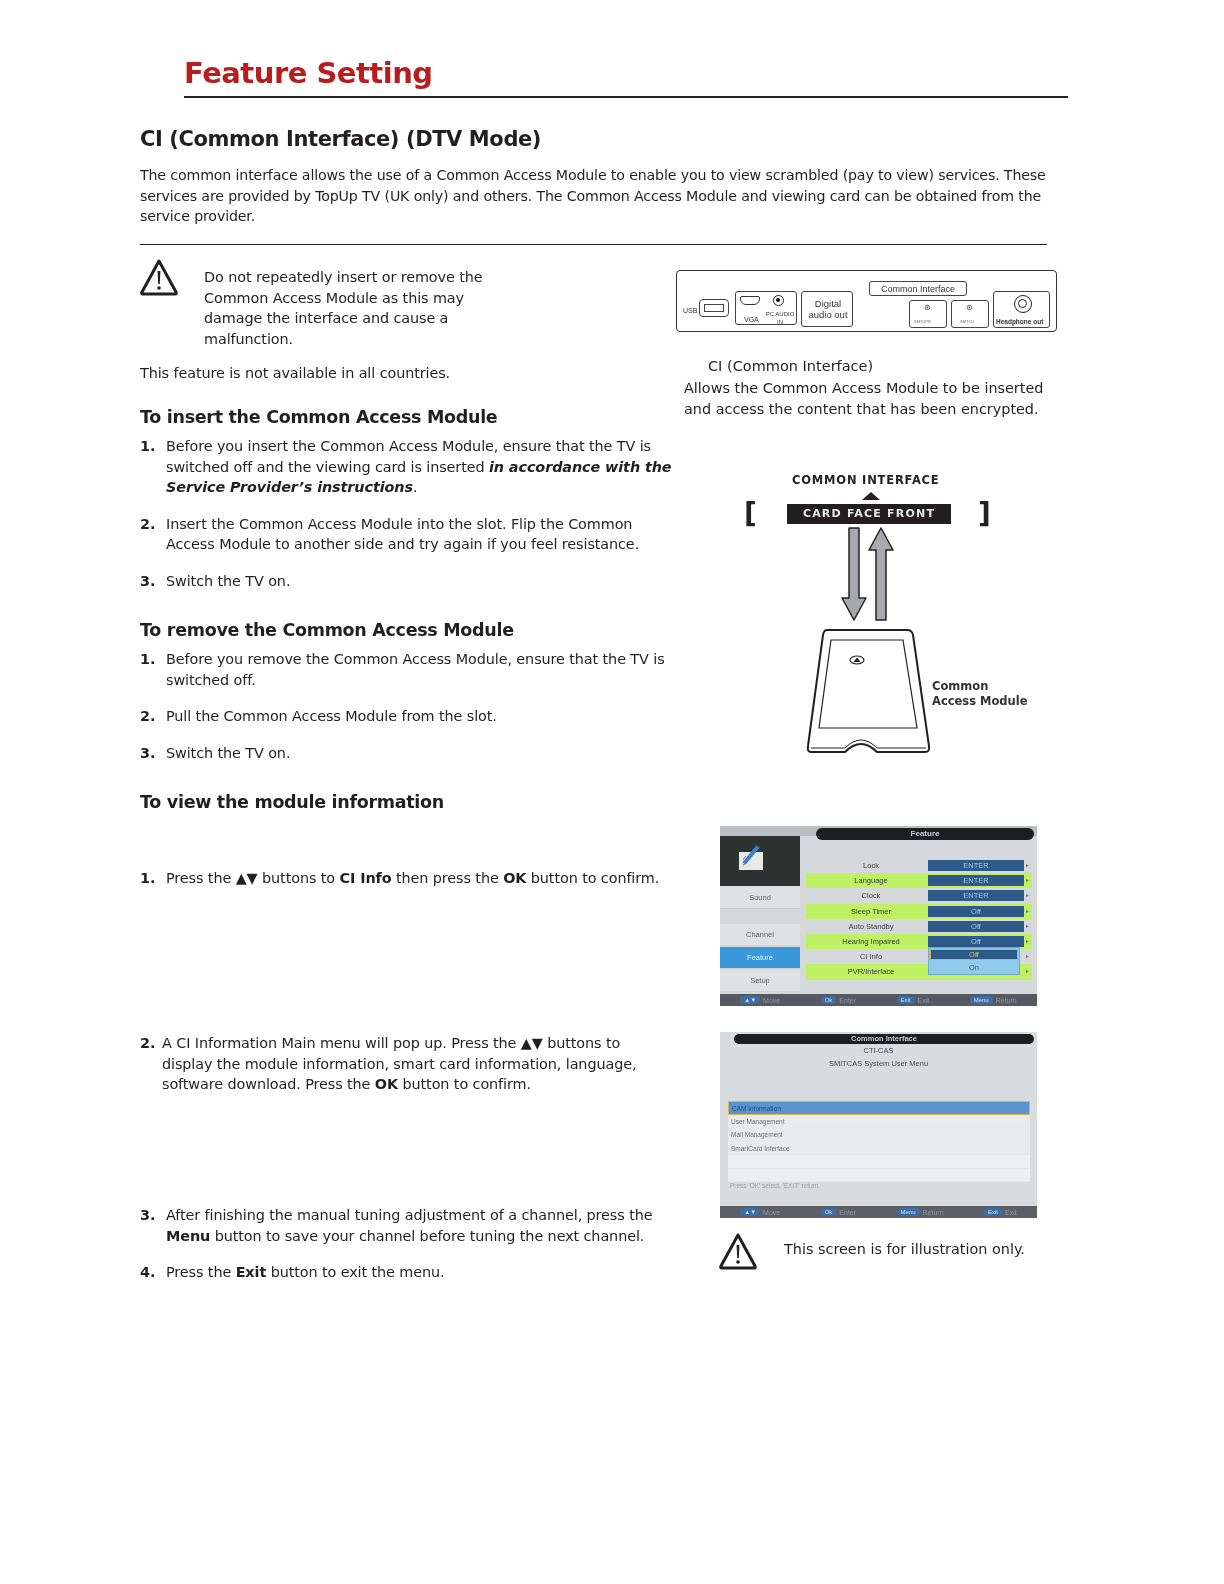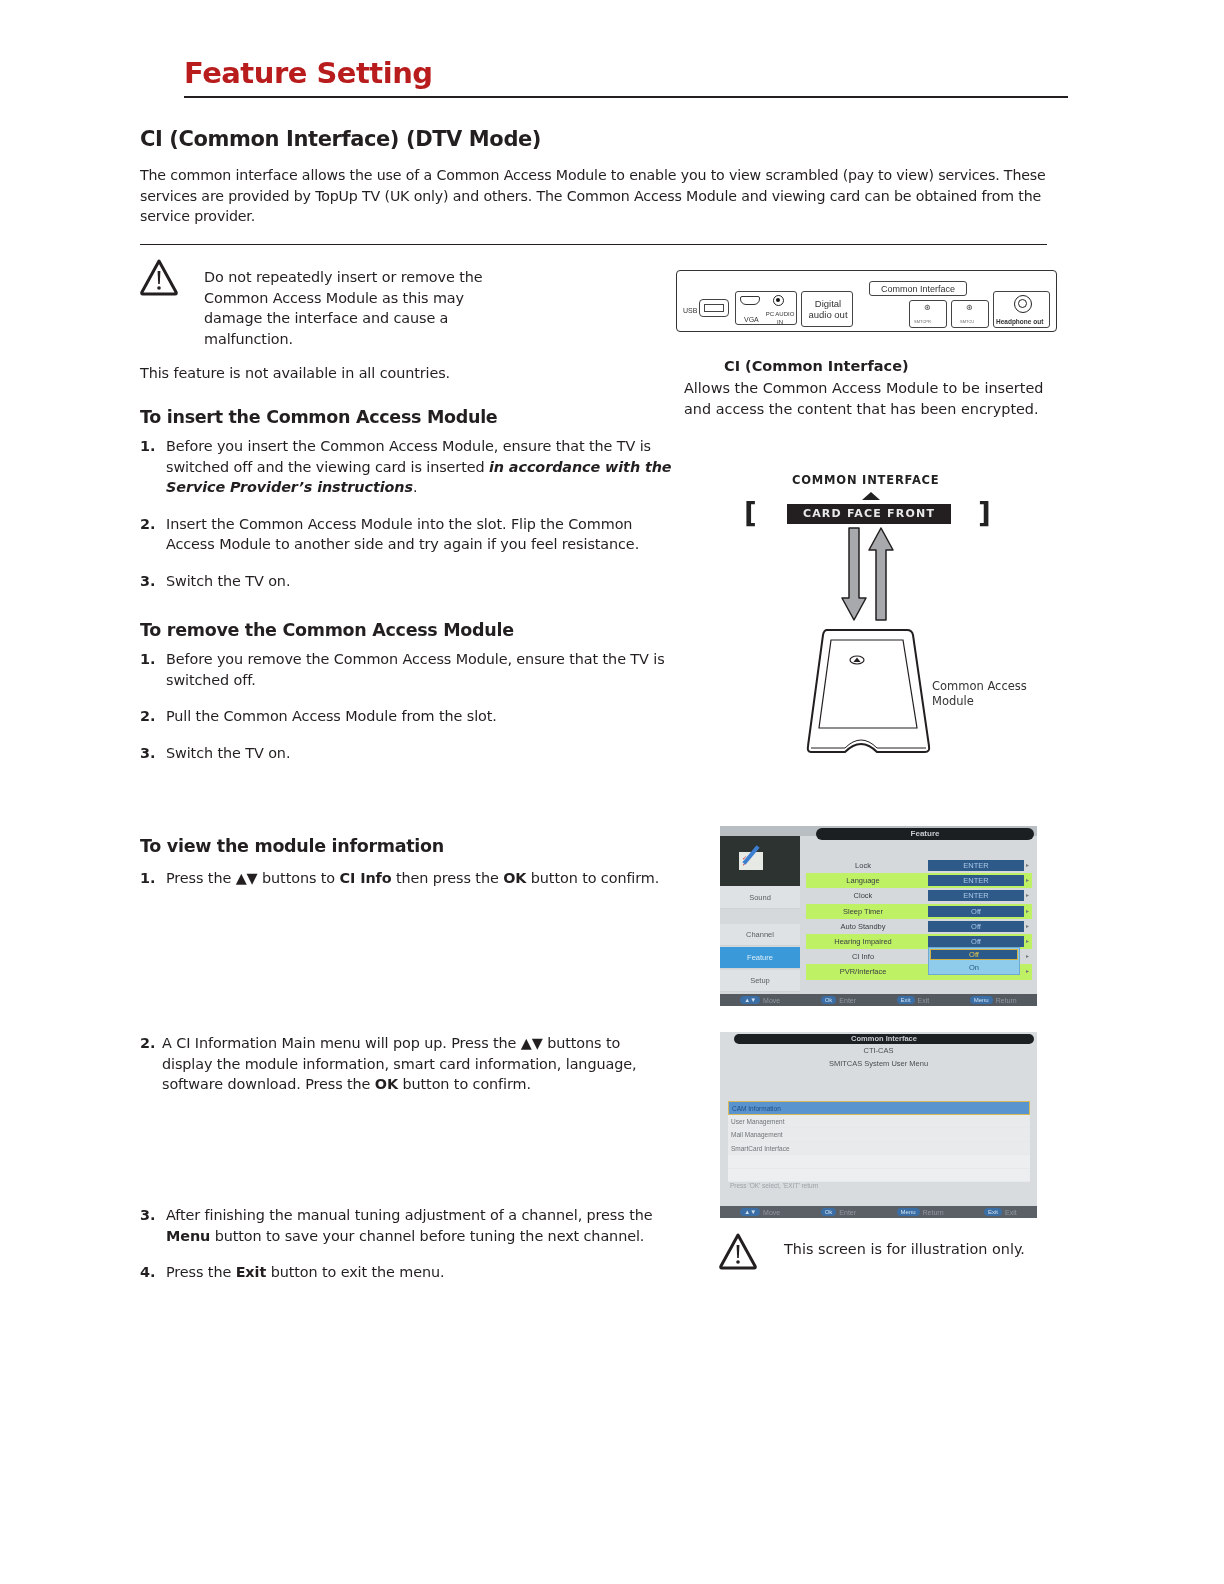--- a/index.html
+++ b/index.html
@@ -26,40 +26,40 @@
   .step .txt { flex: 1; }
   .bi { font-weight: bold; font-style: italic; }
   .b { font-weight: bold; }
 
   
   .panel { left: 676px; top: 270px; width: 381px; height: 62px; border: 1.5px solid #333; border-radius: 4px; background: #fff; }
   .port-box { position: absolute; border: 1px solid #444; border-radius: 3px; background: #fff; }
   .tiny { font-family: "Liberation Sans", sans-serif; font-size: 7px; color: #333; position: absolute; white-space: nowrap; }
   .small { font-family: "Liberation Sans", sans-serif; font-size: 9.5px; color: #333; position: absolute; white-space: nowrap; }
 
-  .ci-caption-h { left: 724px; top: 358px; font-size: 14.5px; font-weight: bold; }
+  .ci-caption-h { left: 708px; top: 358px; font-size: 14.5px; font-weight: normal; }
   .ci-caption { left: 684px; top: 378px; width: 370px; font-size: 14.4px; line-height: 20.5px; }
 
   
   .ci-label { left: 792px; top: 473px; font-family: "DejaVu Sans", sans-serif; font-weight: bold; font-size: 11.5px; letter-spacing: 0.8px; color: #222; }
   .ci-tri { left: 862px; top: 492px; width: 0; height: 0; border-left: 9px solid transparent; border-right: 9px solid transparent; border-bottom: 8px solid #222; }
   .card-front { left: 787px; top: 504px; width: 164px; height: 20px; background: #231f20; color: #e8e8e8; font-weight: bold; font-size: 11px; letter-spacing: 1.2px; text-align: center; line-height: 20px; }
   .bracket { font-weight: bold; font-size: 28px; color: #222; line-height: 28px; }
   .cam-label { left: 932px; top: 679px; font-size: 11.5px; line-height: 14.5px; color: #333; }
 
   
   .tv1 { left: 720px; top: 826px; width: 317px; height: 180px; background: #d6d9dc; overflow: hidden; font-family: "Liberation Sans", sans-serif; }
   .tv1 .topbar { position: absolute; left: 0; top: 0; width: 317px; height: 10px; background: #b9bec3; }
   .tv1 .title-pill { position: absolute; left: 96px; top: 2px; width: 218px; height: 12px; background: #1c1f22; border-radius: 8px; color: #c6ccd2; font-size: 8px; font-weight: bold; text-align: center; line-height: 12px; }
   .tv1 .icon-area { position: absolute; left: 0; top: 10px; width: 80px; height: 52px; background: #2d3331; }
   .tv1 .side-item { position: absolute; left: 0; width: 80px; height: 22px; color: #5a5e62; font-size: 7.5px; text-align: center; line-height: 22px; background: #dfe2e4; border-bottom: 1px solid #cfd2d5; }
   .tv1 .side-item.active { background: #3a9ad9; color: #dbeef9; }
   .tv1 .rows { position: absolute; left: 86px; top: 32px; width: 226px; }
   .tv1 .row { position: relative; height: 15.2px; }
-  .tv1 .row .lbl { position: absolute; left: 0; width: 114px; text-align: center; font-size: 7.5px; color: #3a3e44; line-height: 15px; }
+  .tv1 .row .lbl { position: absolute; left: 8px; width: 114px; text-align: center; font-size: 7.5px; color: #3a3e44; line-height: 15px; }
   .tv1 .row .val { position: absolute; left: 122px; width: 96px; top: 2px; height: 11px; background: #2e5a8a; color: #a9c8e6; font-size: 7.5px; text-align: center; line-height: 11px; }
   .tv1 .row .arr { position: absolute; left: 220px; top: 3px; font-size: 6px; color: #777; }
   .tv1 .row.alt { background: #bef264; }
   .tv1 .dropdown { position: absolute; left: 208px; top: 121px; width: 92px; height: 28px; background: #8fcbea; border: 1px solid #6fa9cf; }
   .tv1 .dropdown .opt { height: 25px; font-size: 7.5px; text-align: center; line-height: 13px; color: #2c5b85; }
   .tv1 .dropdown .opt.sel { background: #2b5a8a; color: #e8c64a; border: 1px solid #d4b13e; margin: 1px; height: 11px; line-height: 10px; }
   .tv1 .footer { position: absolute; left: 0; top: 168px; width: 317px; height: 12px; background: #555a60; display: flex; justify-content: space-around; align-items: center; }
   .hint { display: flex; align-items: center; gap: 3px; font-size: 7px; color: #8f98a3; }
   .hint .key { background: #3a6ea5; color: #cfe0f0; border-radius: 4px; padding: 0 4px; font-size: 6px; height: 8px; line-height: 8px; }
 
@@ -122,21 +122,21 @@
   <div class="step" style="margin-top:16px;">
     <span class="num">2.</span>
     <span class="txt">Pull the Common Access Module from the slot.</span>
   </div>
   <div class="step" style="margin-top:16px;">
     <span class="num">3.</span>
     <span class="txt">Switch the TV on.</span>
   </div>
 </div>
 
-<div class="abs sub-h" style="left:140px; top:836px;">To view the module information</div>
+<div class="abs sub-h" style="left:140px; top:792px;">To view the module information</div>
 
 <div class="abs body-text step" style="left:140px; top:868px; width:560px;">
   <span class="num">1.</span>
   <span class="txt"><span>Press the </span><span class="b">▲▼</span><span> buttons to </span><span class="b">CI Info</span><span> then press the </span><span class="b">OK</span><span> button to confirm.</span></span>
 </div>
 
 <div class="abs body-text step" style="left:140px; top:1033px; width:500px;">
   <span class="num" style="width:22px;">2.</span>
   <span class="txt"><span>A CI Information Main menu will pop up. Press the </span><span class="b">▲▼</span><span> buttons to display the module information, smart card information, language, software download. Press the </span><span class="b">OK</span><span> button to confirm.</span></span>
 </div>
@@ -204,21 +204,21 @@
 
 <div class="abs" style="left:805px; top:628px;">
   <svg width="130" height="128" viewBox="0 0 130 128">
     <path d="M22 2 L102 2 Q107 2 108 7 L124 118 Q125 124 120 124 L72 124 Q64 116 56 116 Q48 116 40 124 L6 124 Q2 124 3 118 L18 7 Q19 2 22 2 Z" fill="#fff" stroke="#231f20" stroke-width="2"></path>
     <path d="M26 12 L98 12 L112 100 L14 100 Z" fill="#fff" stroke="#231f20" stroke-width="1.2"></path>
     <ellipse cx="52" cy="32" rx="7" ry="4" fill="#fff" stroke="#231f20" stroke-width="1.2"></ellipse>
     <path d="M48.5 34 L52 29.5 L55.5 34 Z" fill="#231f20"></path>
     <path d="M6 120 L40 120 Q48 112 56 112 Q64 112 72 120 L121 120" fill="none" stroke="#231f20" stroke-width="1"></path>
   </svg>
 </div>
-<div class="abs cam-label" style="width:100px;">Common Access Module</div>
+<div class="abs cam-label" style="width:100px;font-weight:bold;">Common Access Module</div>
 
 <div class="abs tv1">
   <div class="topbar"></div>
   <div class="title-pill">Feature</div>
   <div class="icon-area">
     <div style="position:absolute; left:19px; top:16px; width:24px; height:18px; background:#e6e9e4;">
       <div style="position:absolute; left:3px; top:3px; font-size:6px; color:#c33; line-height:6px;">✓<br>✓</div>
       <div style="position:absolute; left:10px; top:-8px; width:4px; height:22px; background:#3c7fd0; transform:rotate(40deg);"></div>
     </div>
   </div>

